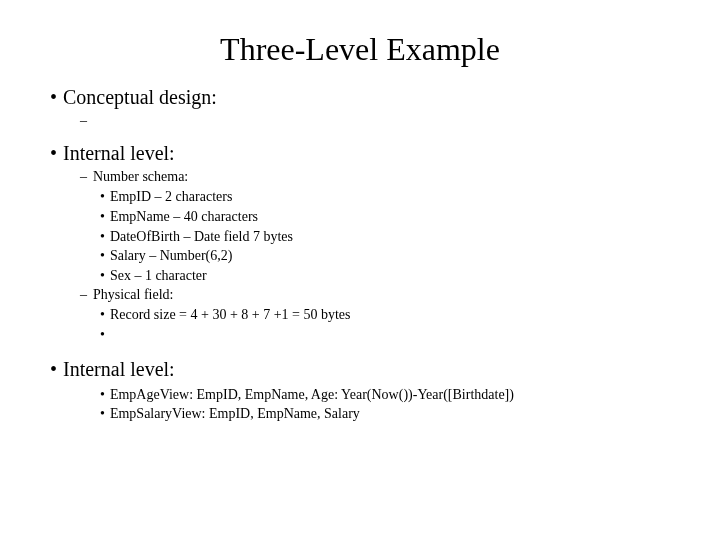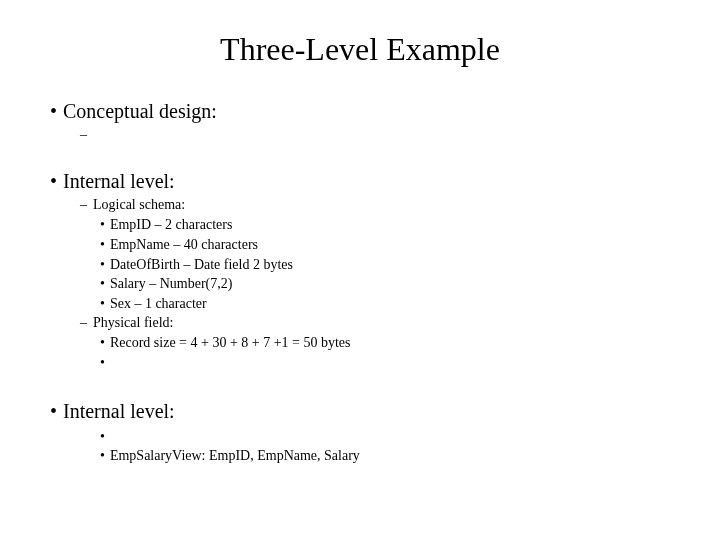--- a/index.html
+++ b/index.html
@@ -1,19 +1,18 @@
 <!DOCTYPE html>
 <html><head>
   <meta charset="utf-8">
   <style>
     * {
       margin: 0;
       padding: 0;
       box-sizing: border-box;
-      gap: 14px;
     }
 
     body {
       width: 720px;
       height: 540px;
       background: #ffffff;
       font-family: 'Times New Roman', Times, serif;
       color: #000000;
       overflow: hidden;
     }
@@ -107,38 +106,38 @@
 
   <div class="section">
     <div class="bullet-main">
       <span class="bullet-dot">•</span>
       <span>Internal level:</span>
     </div>
     <div class="sub-section">
 
       <div class="dash-item">
         <span class="dash">–</span>
-        <span>Logical schema:</span>
+        <span>Number schema:</span>
       </div>
       <div class="nested-list">
         <div class="nested-item">
           <span class="dot">•</span>
           <span>EmpID – 2 characters</span>
         </div>
         <div class="nested-item">
           <span class="dot">•</span>
           <span>EmpName – 40 characters</span>
         </div>
         <div class="nested-item">
           <span class="dot">•</span>
-          <span>DateOfBirth – Date field 2 bytes</span>
+          <span>DateOfBirth – Date field 7 bytes</span>
         </div>
         <div class="nested-item">
           <span class="dot">•</span>
-          <span>Salary – Number(7,2)</span>
+          <span>Salary – Number(6,2)</span>
         </div>
         <div class="nested-item">
           <span class="dot">•</span>
           <span>Sex – 1 character</span>
         </div>
       </div>
 
       <div class="dash-item">
         <span class="dash">–</span>
         <span>Physical field:</span>
@@ -157,20 +156,21 @@
 
   <div class="section">
     <div class="bullet-main">
       <span class="bullet-dot">•</span>
       <span>Internal level:</span>
     </div>
     <div class="sub-section">
       <div class="nested-list">
         <div class="nested-item">
           <span class="dot">•</span>
+          <span>EmpAgeView: EmpID, EmpName, Age: Year(Now())-Year([Birthdate])</span>
         </div>
         <div class="nested-item">
           <span class="dot">•</span>
           <span>EmpSalaryView: EmpID, EmpName, Salary</span>
         </div>
       </div>
     </div>
   </div>
 
 </div>

